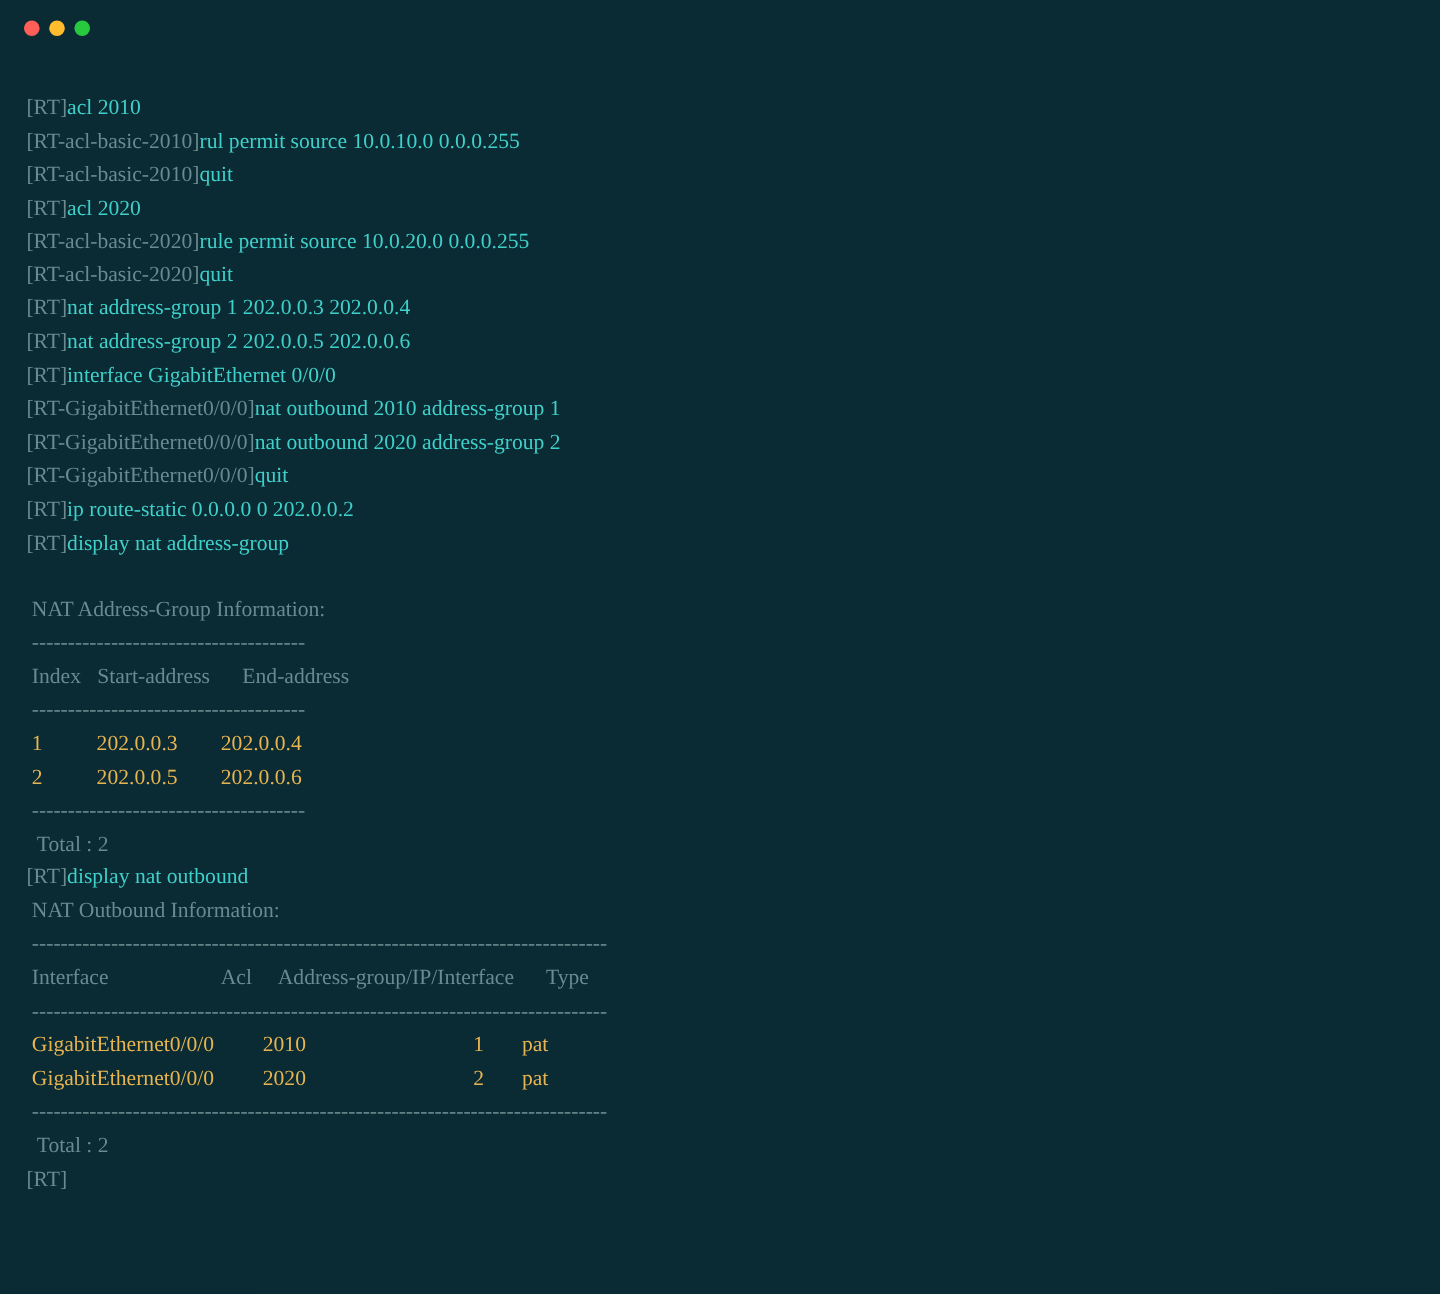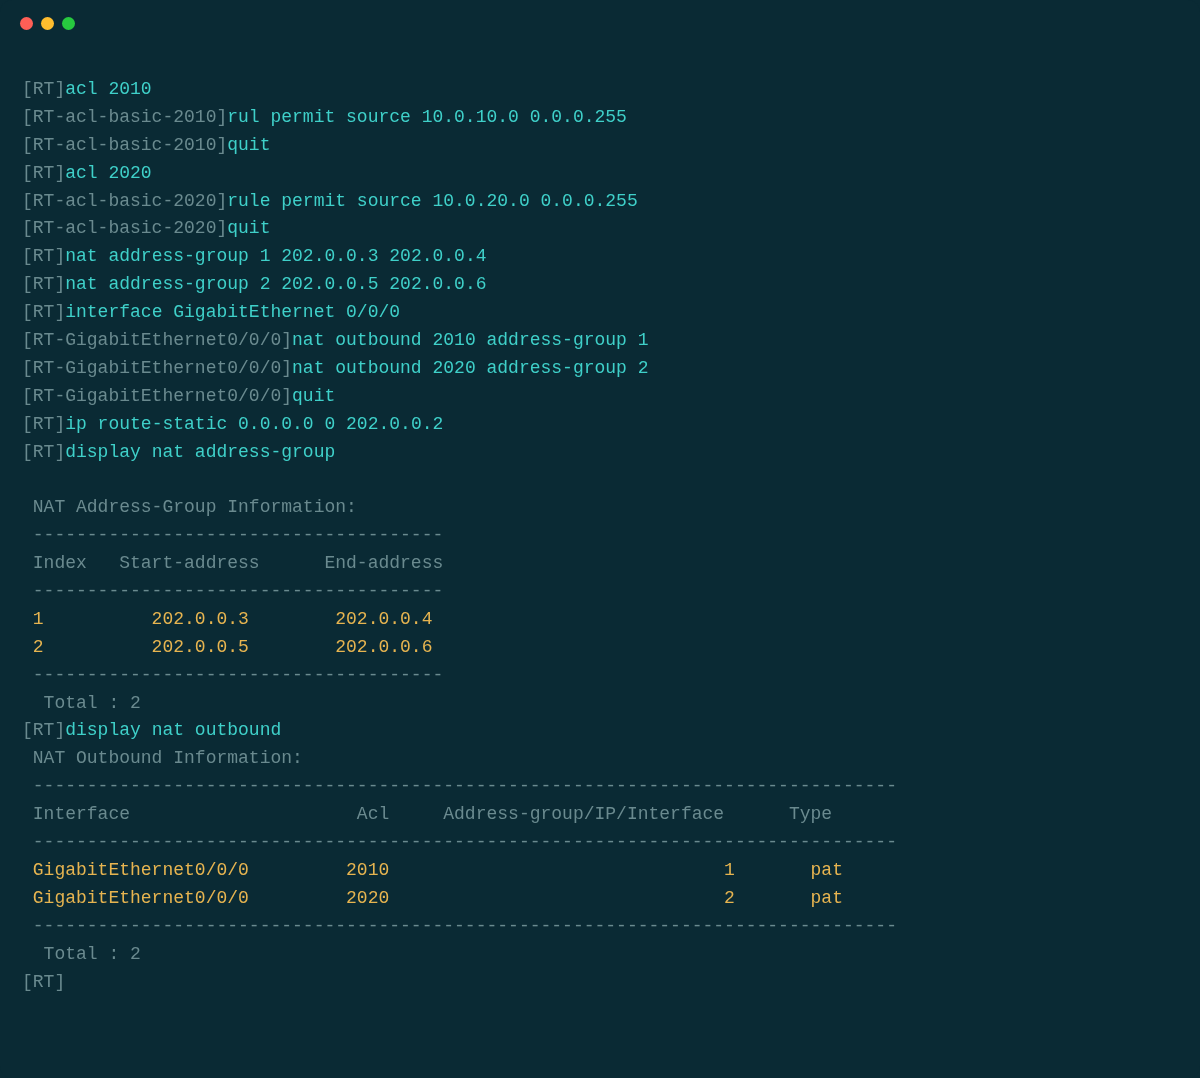--- a/index.html
+++ b/index.html
@@ -29,20 +29,21 @@
     height: 13px;
     border-radius: 50%;
   }
   .dot.red    { background: #ff5f56; }
   .dot.yellow { background: #ffbd2e; }
   .dot.green  { background: #27c93f; }
   .terminal {
     padding: 30px 22px 22px 22px;
     white-space: pre;
     letter-spacing: 0;
+    font-family: Liberation Serif, serif;
   }
   .muted { color: #6a8a8f; }
   .cmd   { color: #3fd0c9; }
   .gold  { color: #e6b450; }
 </style>
 </head>
 <body>
 
 <div class="window">
   <div class="titlebar">

